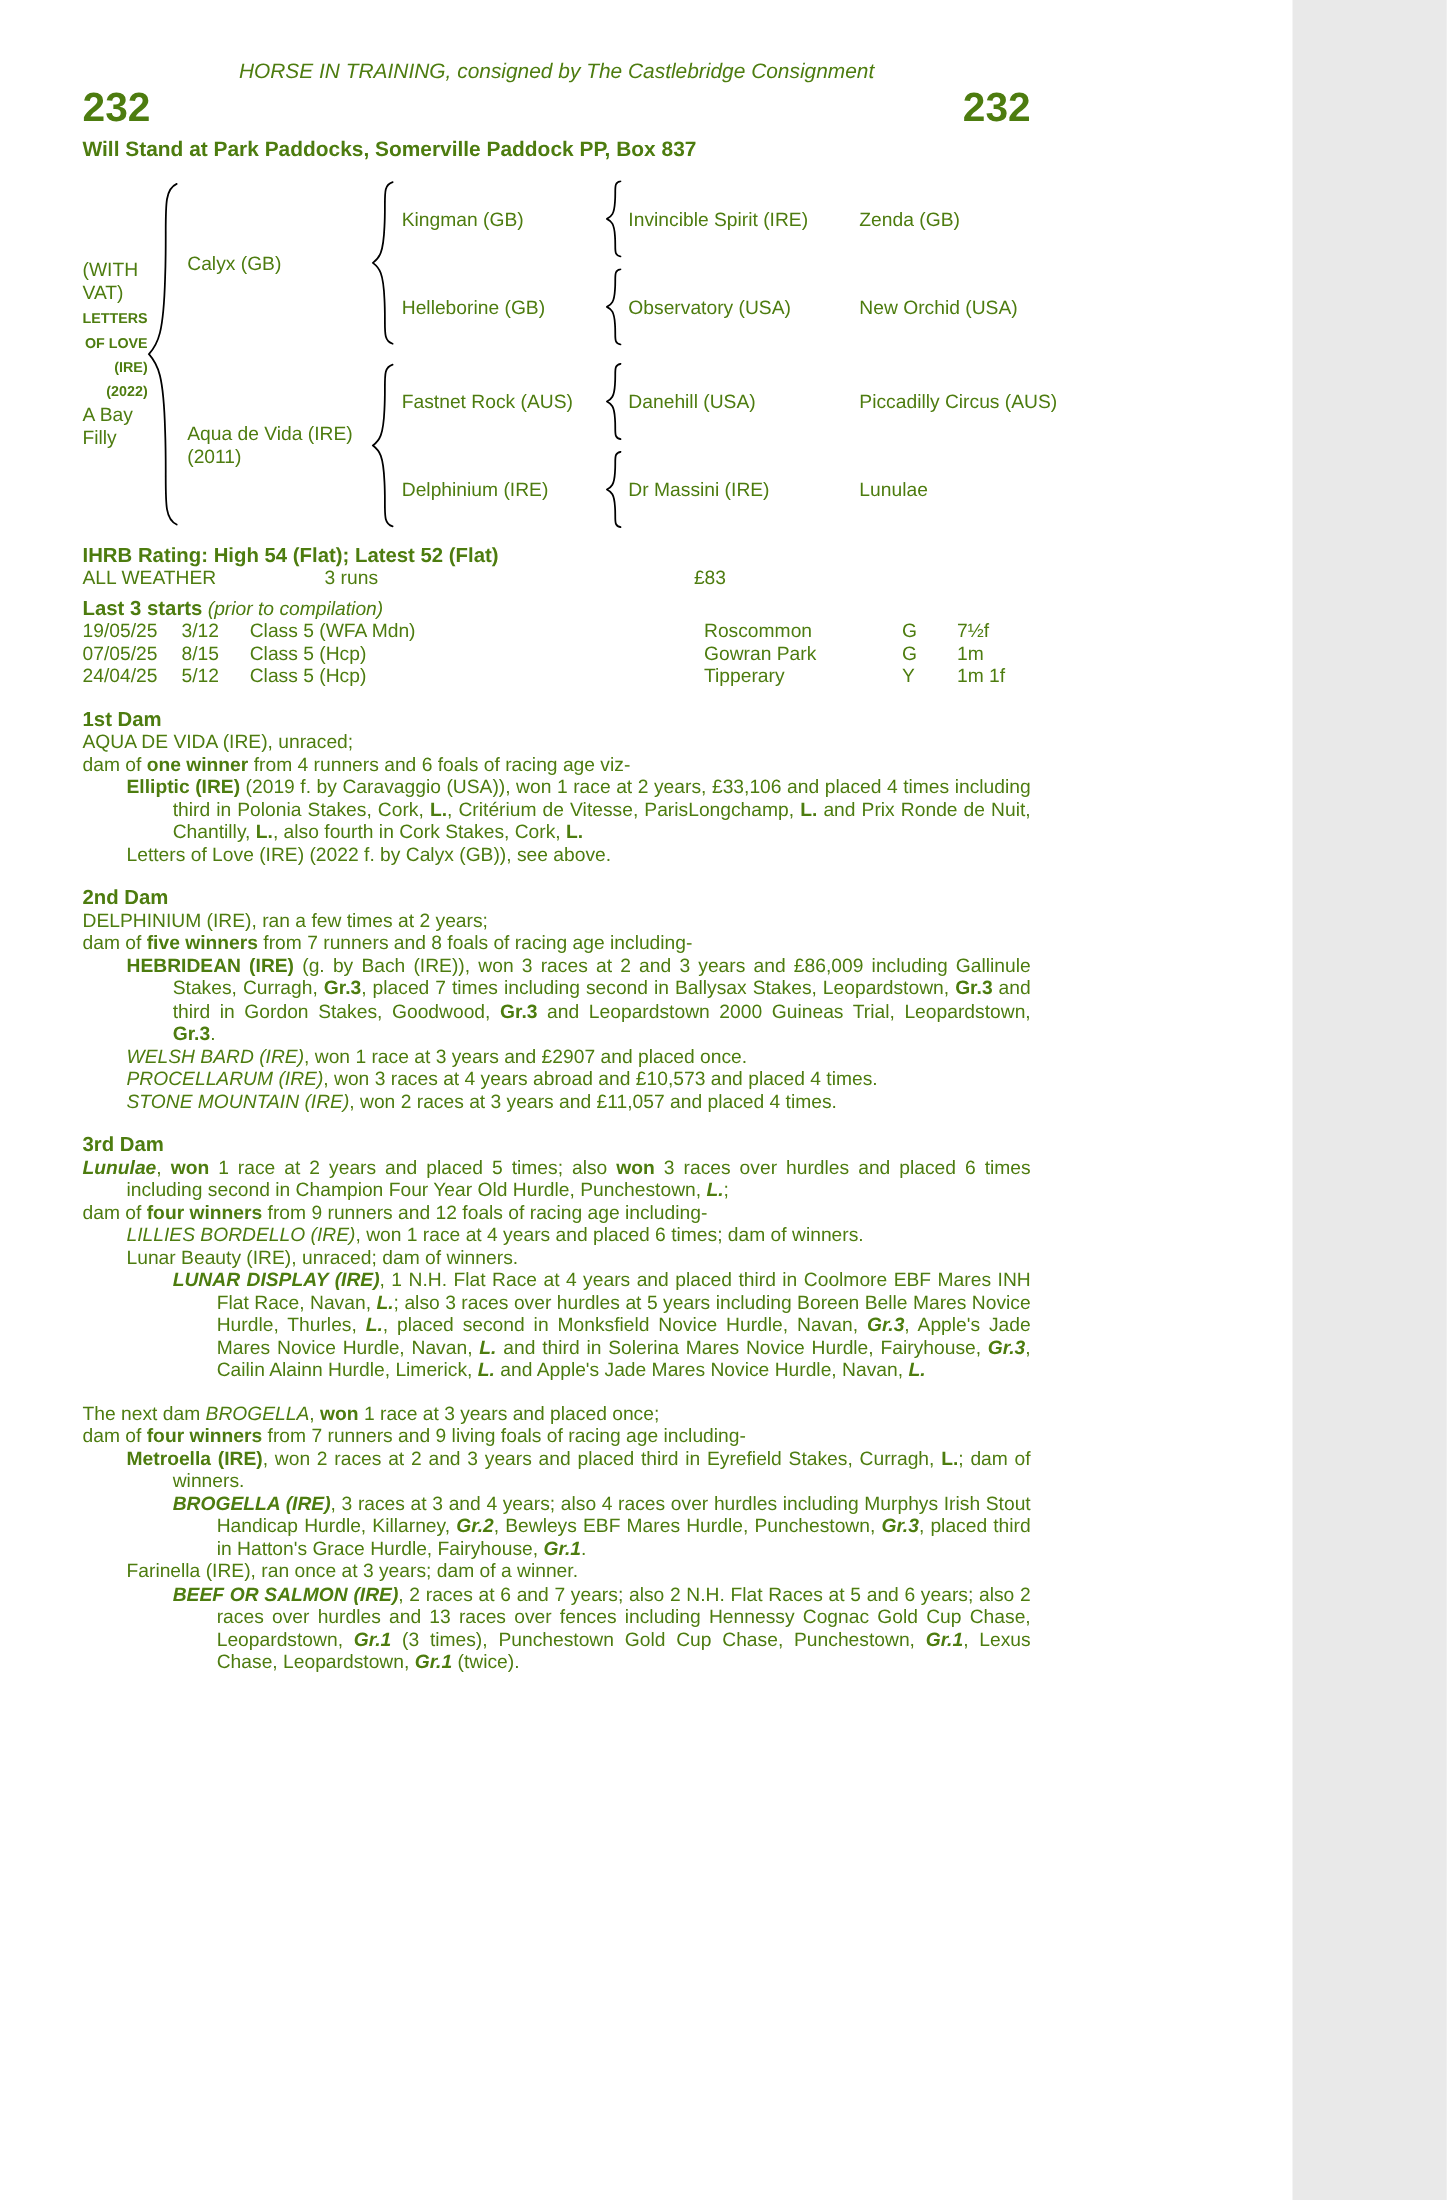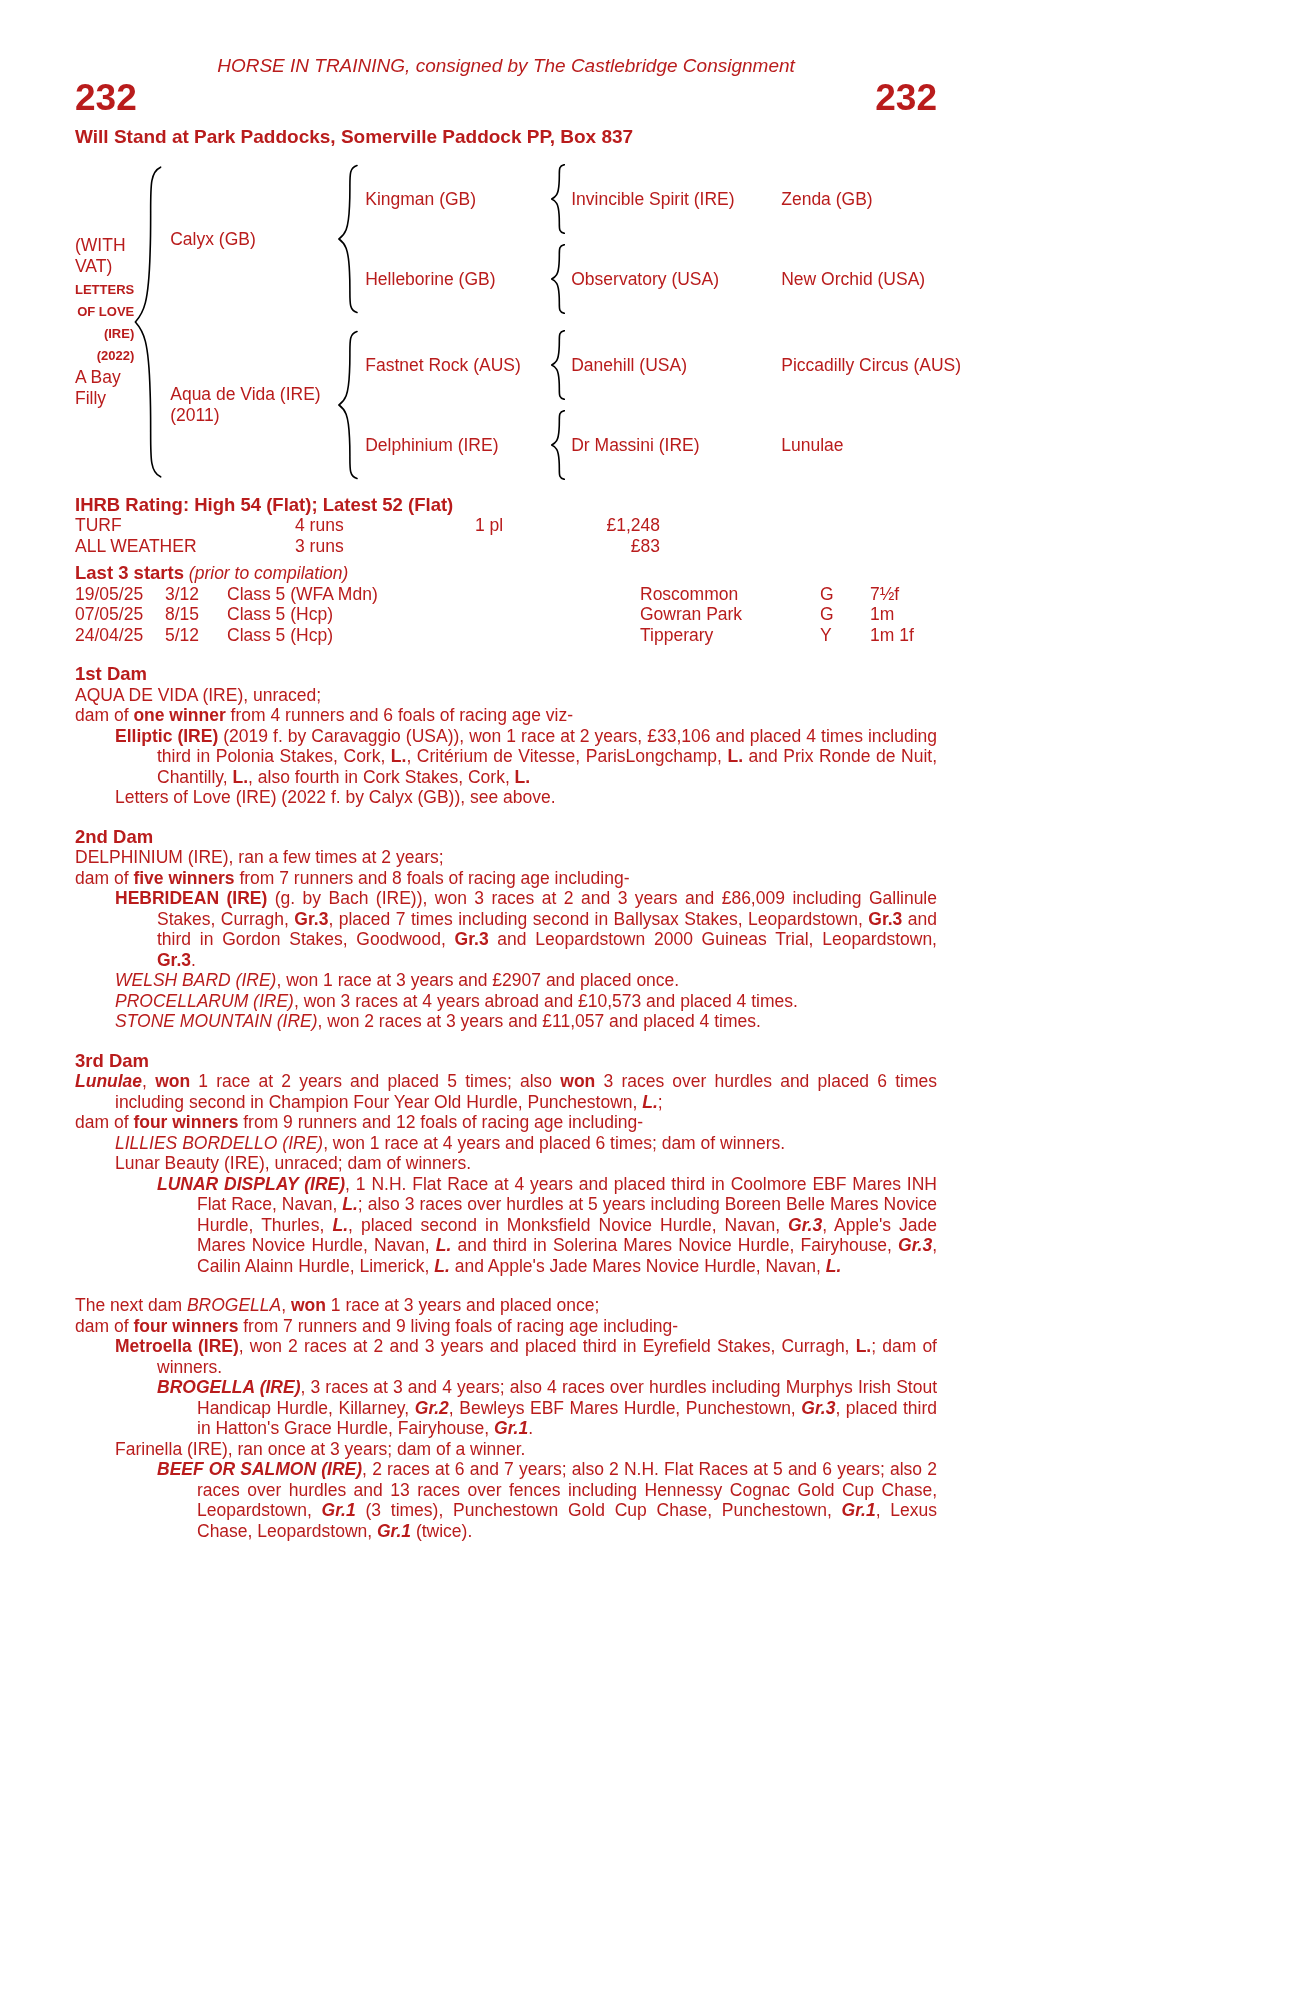--- a/index.html
+++ b/index.html
@@ -1,17 +1,17 @@
 <!DOCTYPE html>
 <html><head>
 <meta charset="utf-8">
 <style>
   html,body{margin:0;padding:0;background:#e9e9e9;}
-  .page{width:1315px;height:2000px;background:#ffffff;position:relative;overflow:hidden;
-        font-family:"Liberation Sans",sans-serif;color:#b91c1c;text-decoration:underline;}
+  .page{width:1175px;height:2000px;background:#ffffff;position:relative;overflow:hidden;
+        font-family:"Liberation Sans",sans-serif;color:#4d7c0f;text-decoration:underline;}
   .content{position:absolute;left:75px;top:56px;width:862px;font-size:17.5px;line-height:20.5px;}
   p{margin:0;}
 
   
   .consignor{text-align:center;font-style:italic;font-size:19px;}
   .lotrow{display:flex;justify-content:space-between;align-items:flex-end;margin-top:2px;}
   .lot{font-size:37px;font-weight:bold;line-height:1.05;}
   .standline{margin-top:10px;font-weight:bold;font-size:19px;}
 
   
@@ -153,26 +153,20 @@
             </div>
           </div>
         </div>
 
       </div>
     </div>
 
     <p class="rating">IHRB Rating: High 54 (Flat); Latest 52 (Flat)</p>
     <div class="sumtable">
         <div class="sumrow">
-          <span class="sumcell c0">TURF</span>
-          <span class="sumcell c1">4 runs</span>
-          <span class="sumcell c2">1 pl</span>
-          <span class="sumcell c3">£1,248</span>
-        </div>
-        <div class="sumrow">
           <span class="sumcell c0">ALL WEATHER</span>
           <span class="sumcell c1">3 runs</span>
           <span class="sumcell c2"></span>
           <span class="sumcell c3">£83</span>
         </div>
       </div>
 
     <div class="last3">
       <p class="last3-title">
         <span class="rb">Last 3 starts</span><span class="ri"> (prior to compilation)</span>

